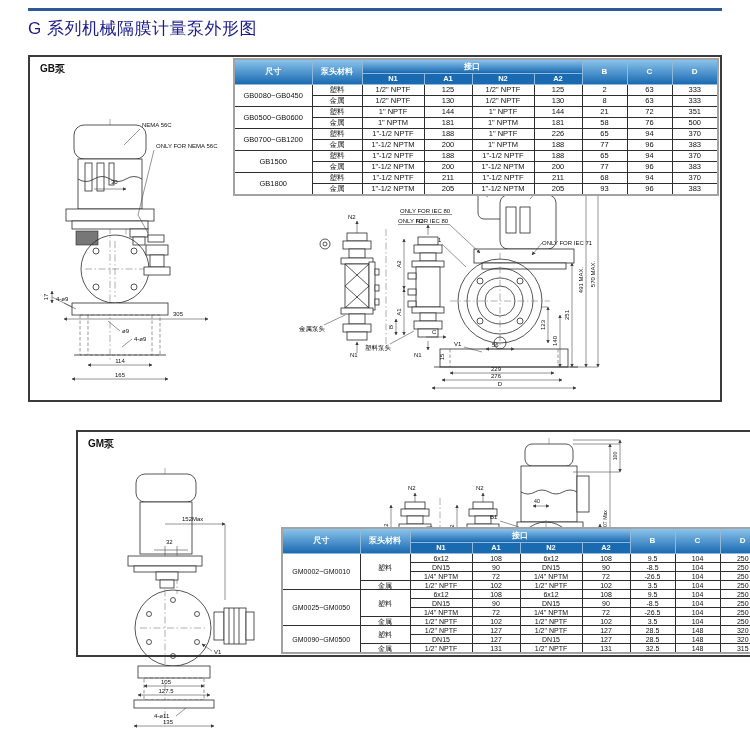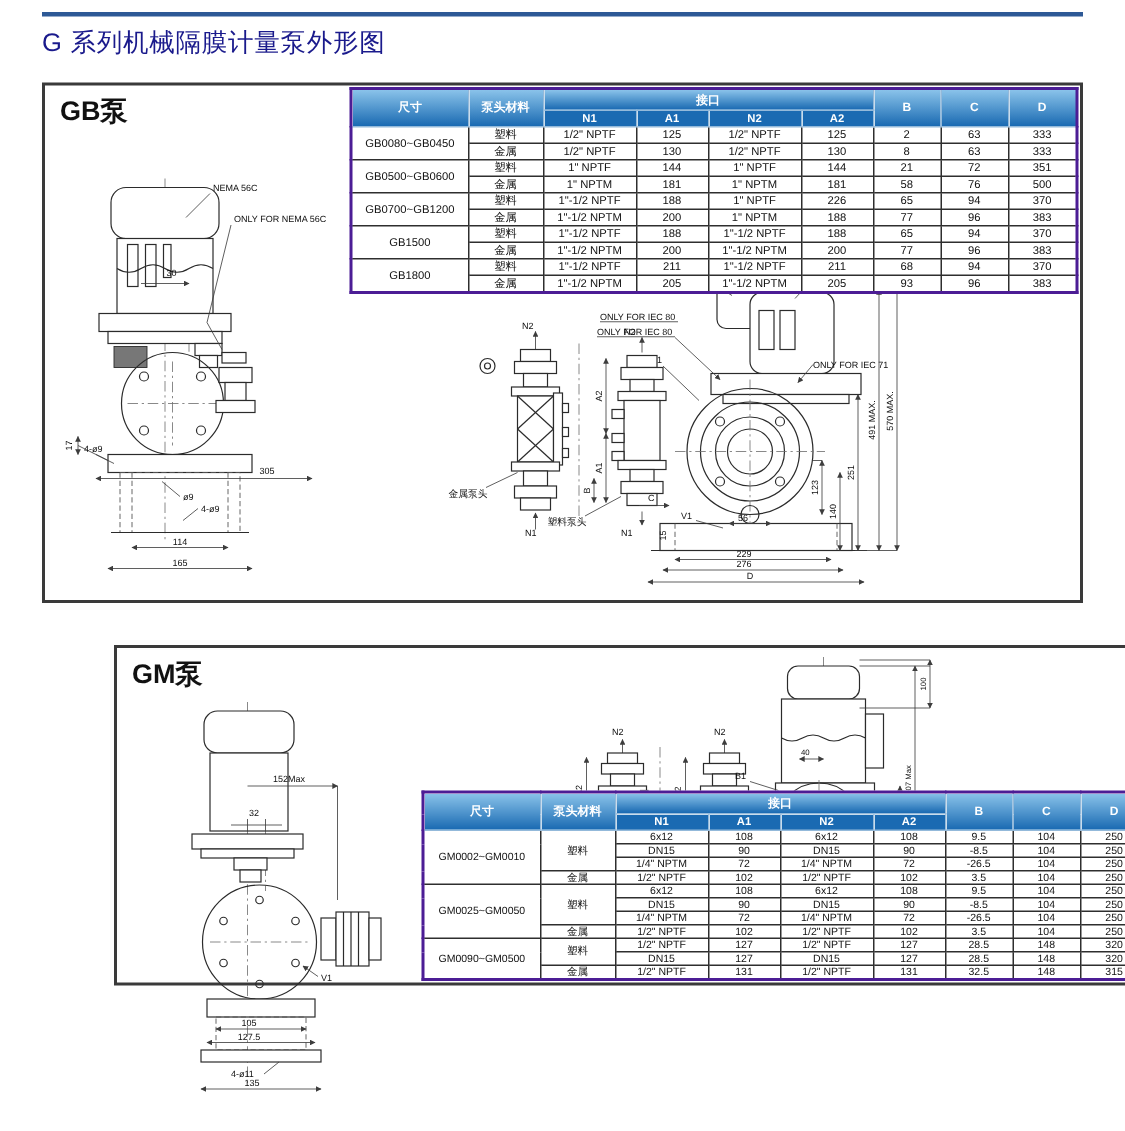--- a/index.html
+++ b/index.html
@@ -3,26 +3,26 @@
 <meta charset="utf-8">
 <style>
   html,body{margin:0;padding:0;}
   body{width:750px;height:754px;position:relative;background:#ffffff;
        font-family:"Liberation Sans","DejaVu Sans",sans-serif;overflow:hidden;}
   .rule{position:absolute;left:28px;top:8px;width:694px;height:3px;background:#2d5996;}
   .title{position:absolute;left:28px;top:17px;font-size:17px;font-weight:normal;color:#1a1a8c;letter-spacing:.5px;}
   .panel{position:absolute;left:28px;width:694px;border:2px solid #3a3a3a;background:#fff;box-sizing:border-box;}
   .panel.gb{top:55px;height:347px;}
   .panel.gm{top:430px;height:227px;margin-left:48px;}
-  .panel-label{position:absolute;left:10px;top:5px;font-size:18px;font-weight:bold;color:#111;z-index:3;}
+  .panel-label{position:absolute;left:10px;top:5px;font-size:10px;font-weight:bold;color:#111;z-index:3;}
   .draw{position:absolute;left:0;top:0;z-index:1;}
   .tablewrap{position:absolute;z-index:2;background:#fff;}
   .tablewrap.gbp{top:1px;right:1px;}
   .tablewrap.gmp{bottom:1px;right:1px;}
-  table.spec{border-collapse:collapse;table-layout:fixed;width:484px;border:2px solid #4c1d95;}
+  table.spec{border-collapse:collapse;table-layout:fixed;width:484px;border:2px solid #a3a3a3;}
   table.spec th,table.spec td{padding:0;margin:0;text-align:center;vertical-align:middle;
       overflow:hidden;white-space:nowrap;line-height:1;}
   table.spec td{border:1px solid #2e2e2e;background:#fff;color:#111;font-size:7.5px;height:10px;}
   table.spec th{border:1px solid #93b9da;color:#fff;font-weight:bold;}
   th.h1{background:linear-gradient(#8ac3ea,#1a6ab2);font-size:8px;height:13px;}
   th.h2{background:#1a6ab2;font-size:7.5px;height:10px;border-bottom:1px solid #2e2e2e;}
   td.size{background:#2f86c8;color:#fff;font-weight:normal;font-size:7.5px;}
   td.mat{font-size:7.5px;}
   table.gmt td{font-size:7px;height:8px;}
   

